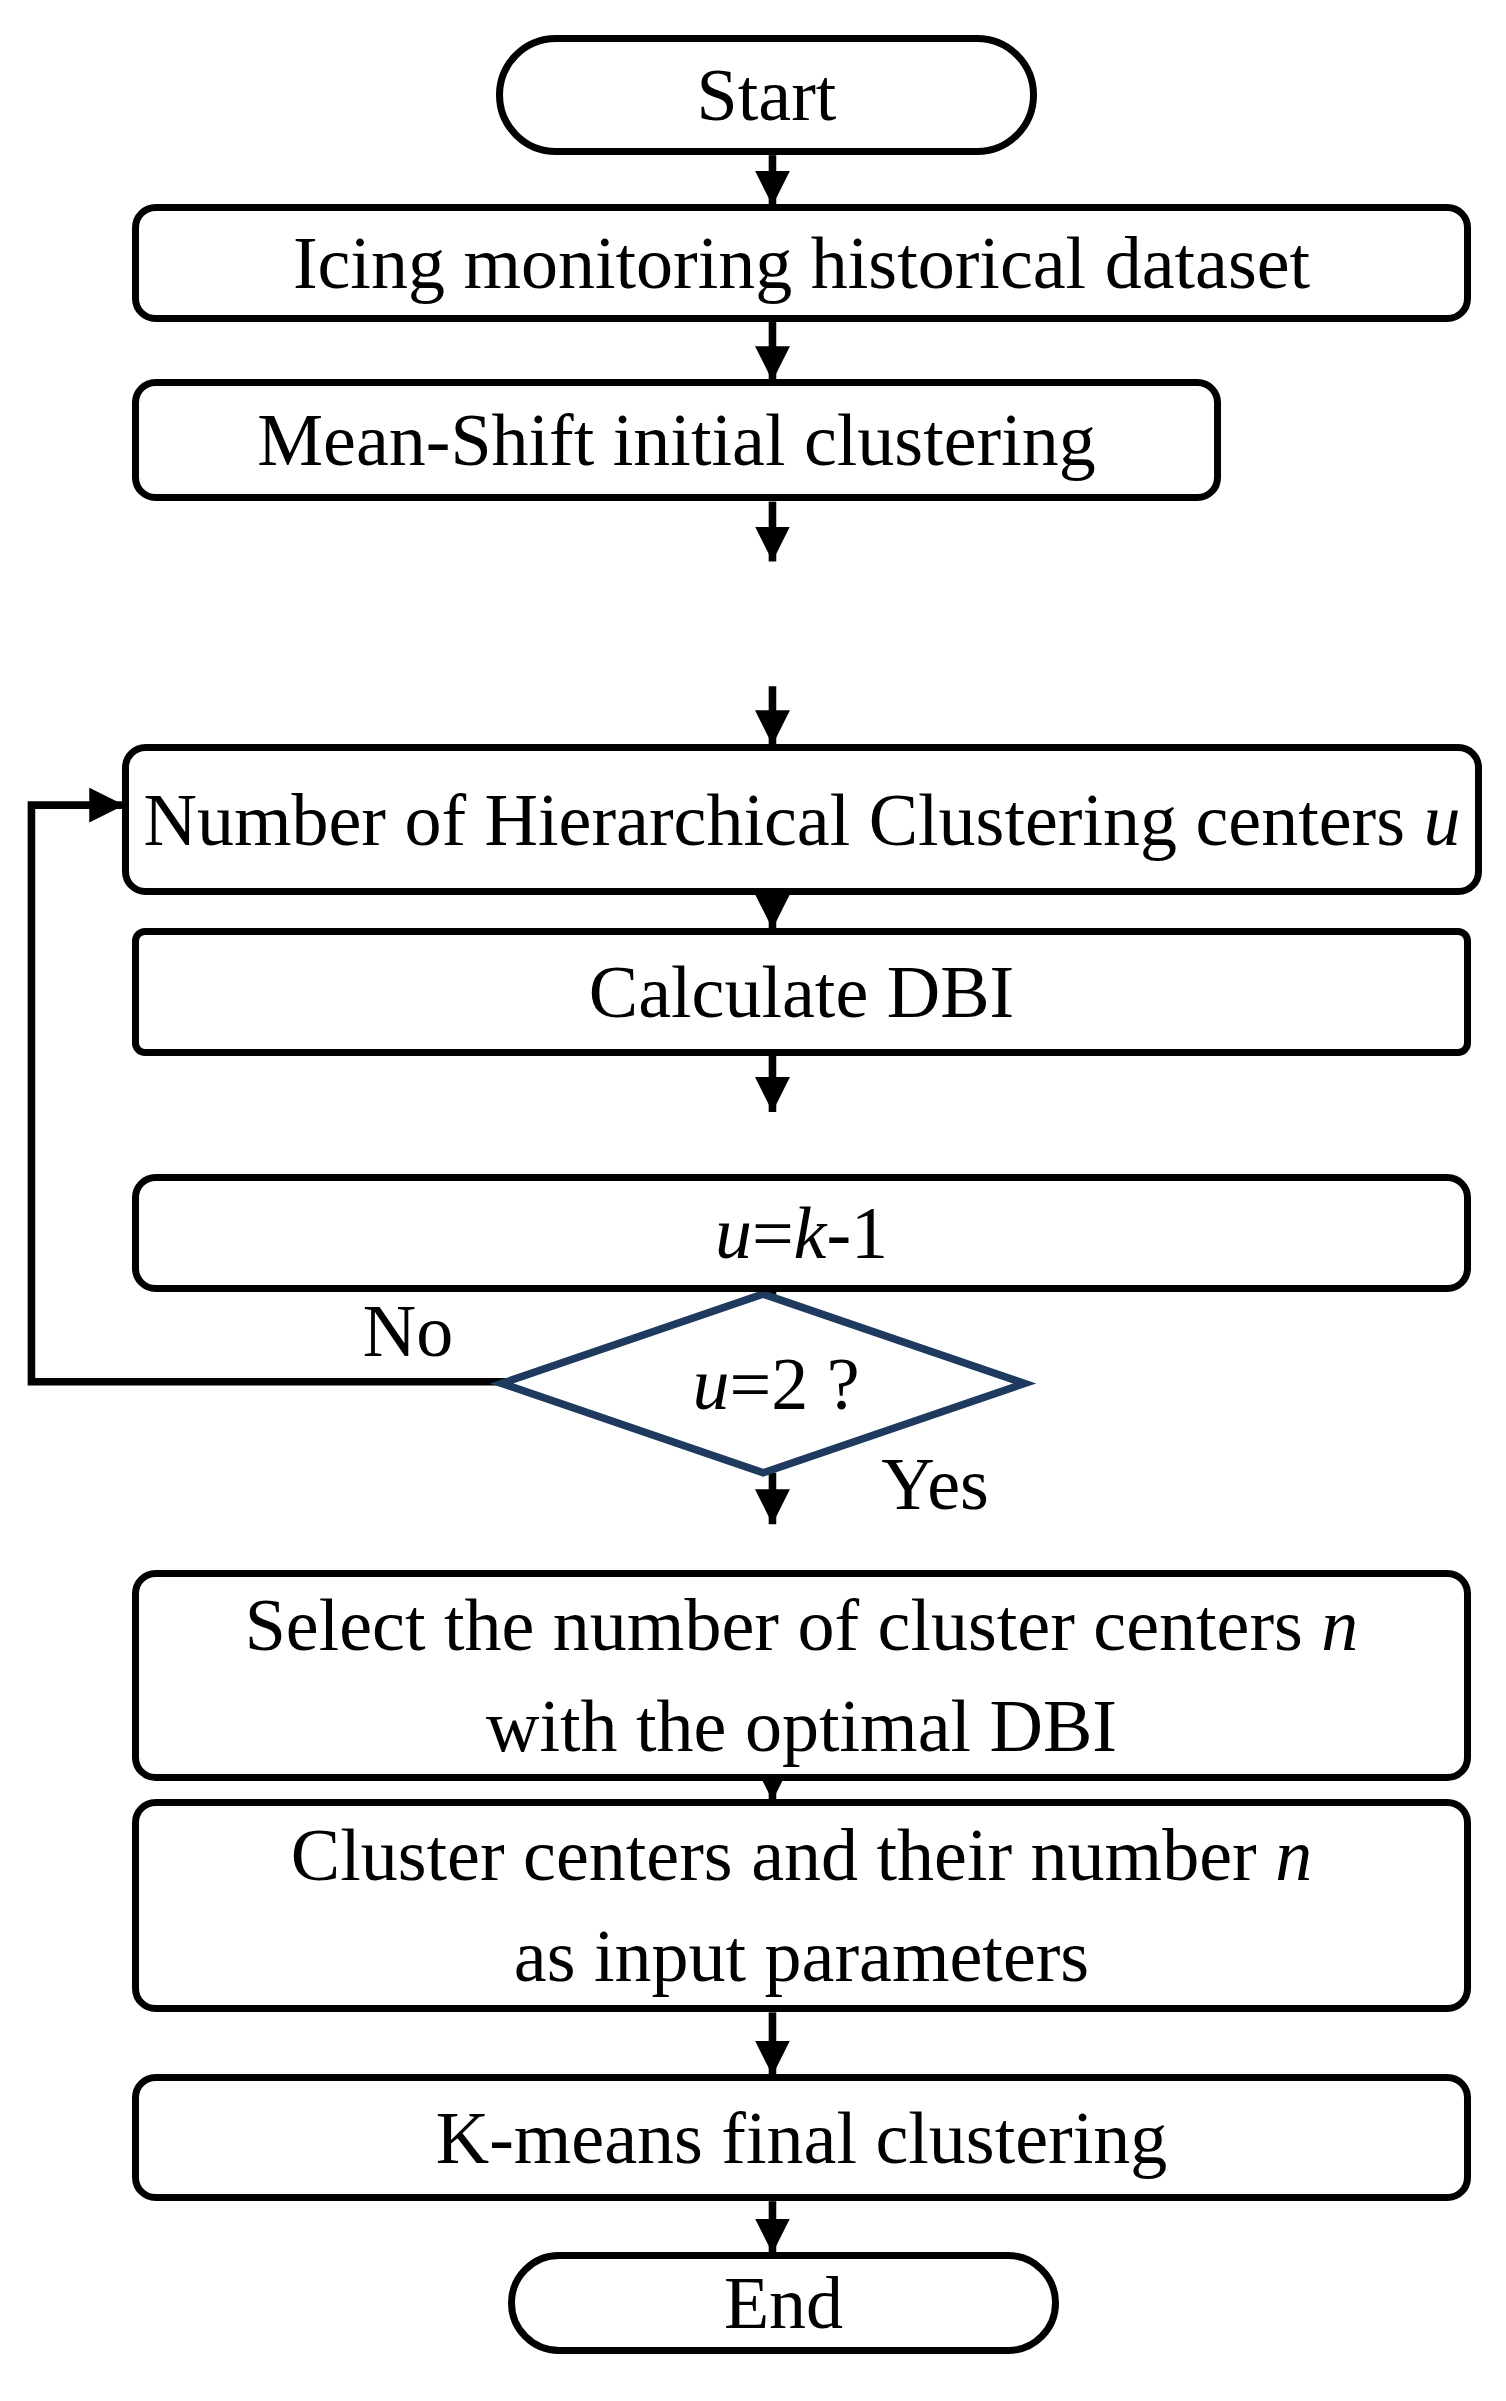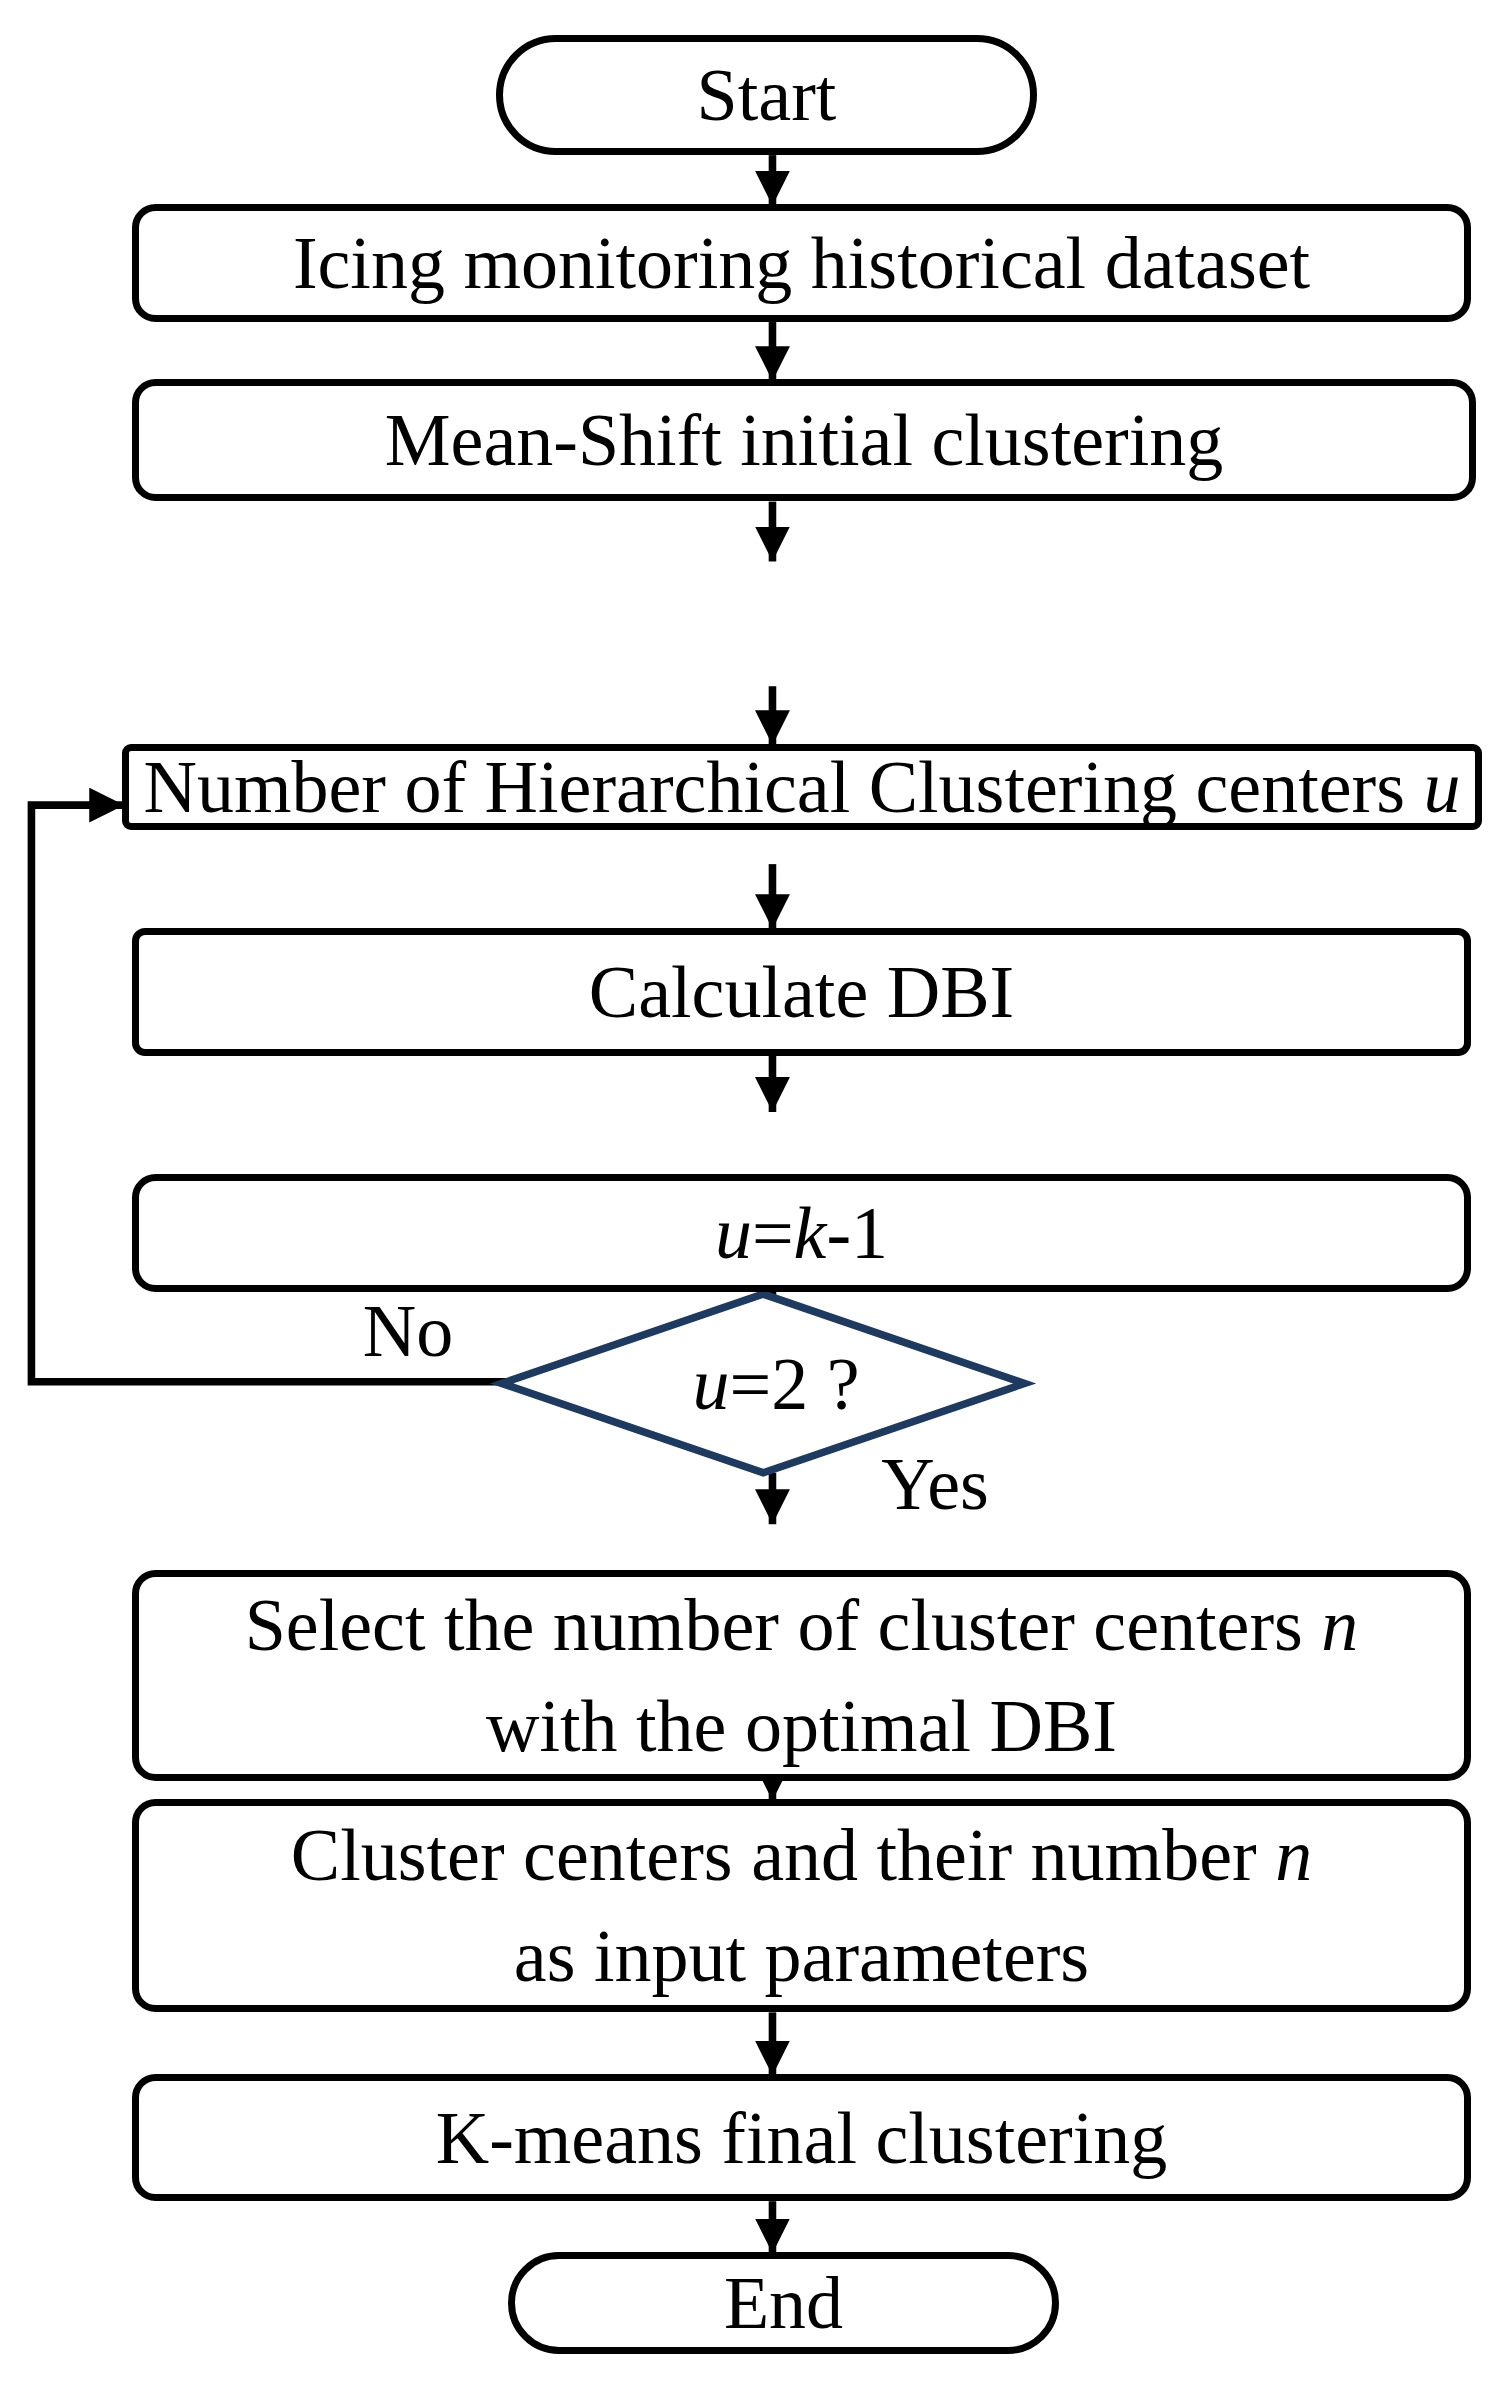--- a/index.html
+++ b/index.html
@@ -29,23 +29,23 @@
     font-size:74px;
     line-height:1;
     white-space:nowrap;
     text-align:center;
     z-index:2;
   }
   .node .line{line-height:101px;}
   .terminator{border-radius:60px;}
   #n-start   {left:496px; top:35px;   width:541px;  height:120px;}
   #n-dataset {left:132px; top:204px;  width:1339px; height:118px;}
-  #n-mean    {left:132px; top:379px;  width:1344px; height:122px;}
+  #n-mean    {left:132px; top:379px;  width:1089px; height:122px;}
   #n-determine{left:132px;top:560px;  width:1339px; height:126px;}
-  #n-hier    {left:122px; top:744px;  width:1360px; height:86px;border-radius:9px;}
+  #n-hier    {left:122px; top:744px;  width:1360px; height:151px;}
   #n-dbi     {left:132px; top:928px; width:1339px; height:128px;border-radius:13px;}
   #n-decr    {left:132px; top:1174px; width:1339px; height:118px;}
   #n-select  {left:132px; top:1523px; width:1339px; height:211px;margin-top:47px;}
   #n-params  {left:132px; top:1799px; width:1339px; height:213px;}
   #n-kmeans  {left:132px; top:2074px; width:1339px; height:127px;}
   #n-end     {left:508px; top:2252px; width:551px;  height:102px; border-radius:52px;}
   .float-label{
     position:absolute;
     transform:translate(-50%,-50%);
     font-size:74px;

